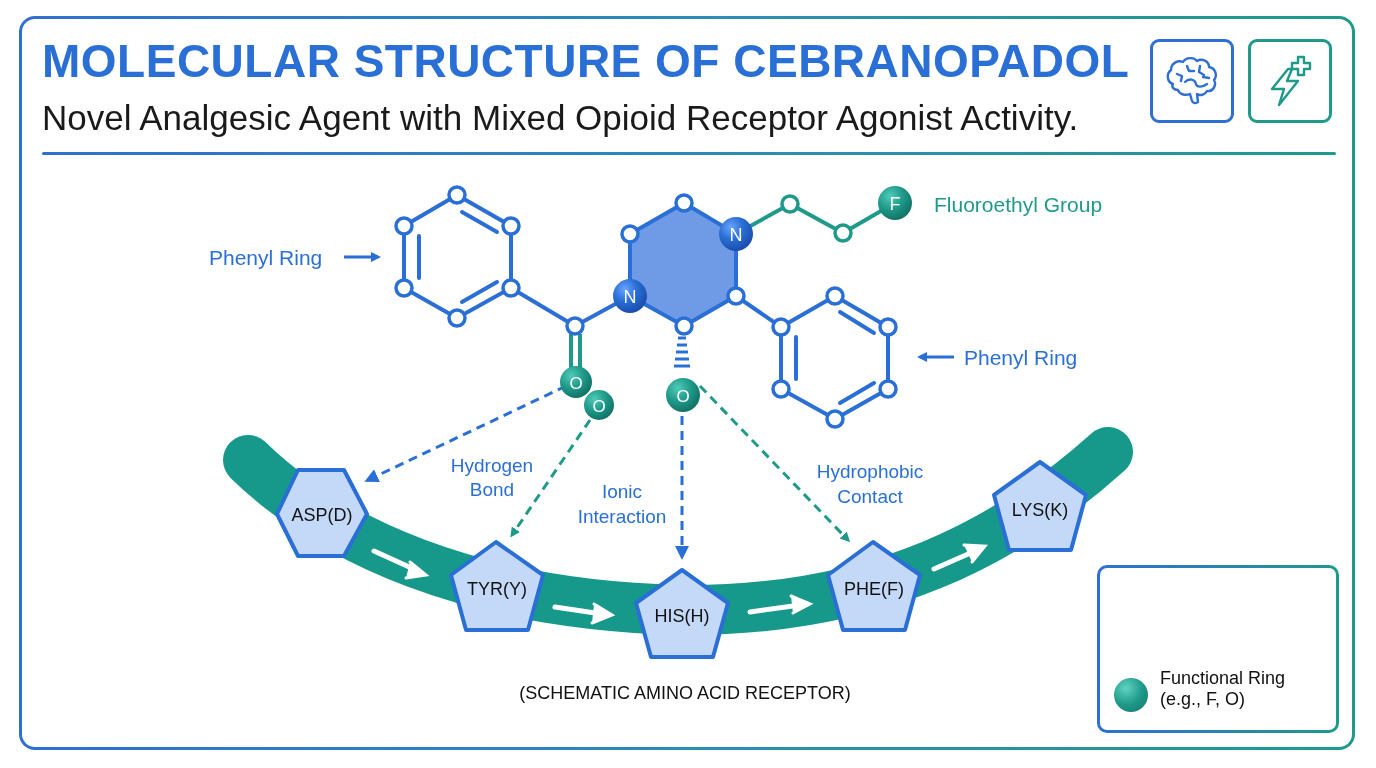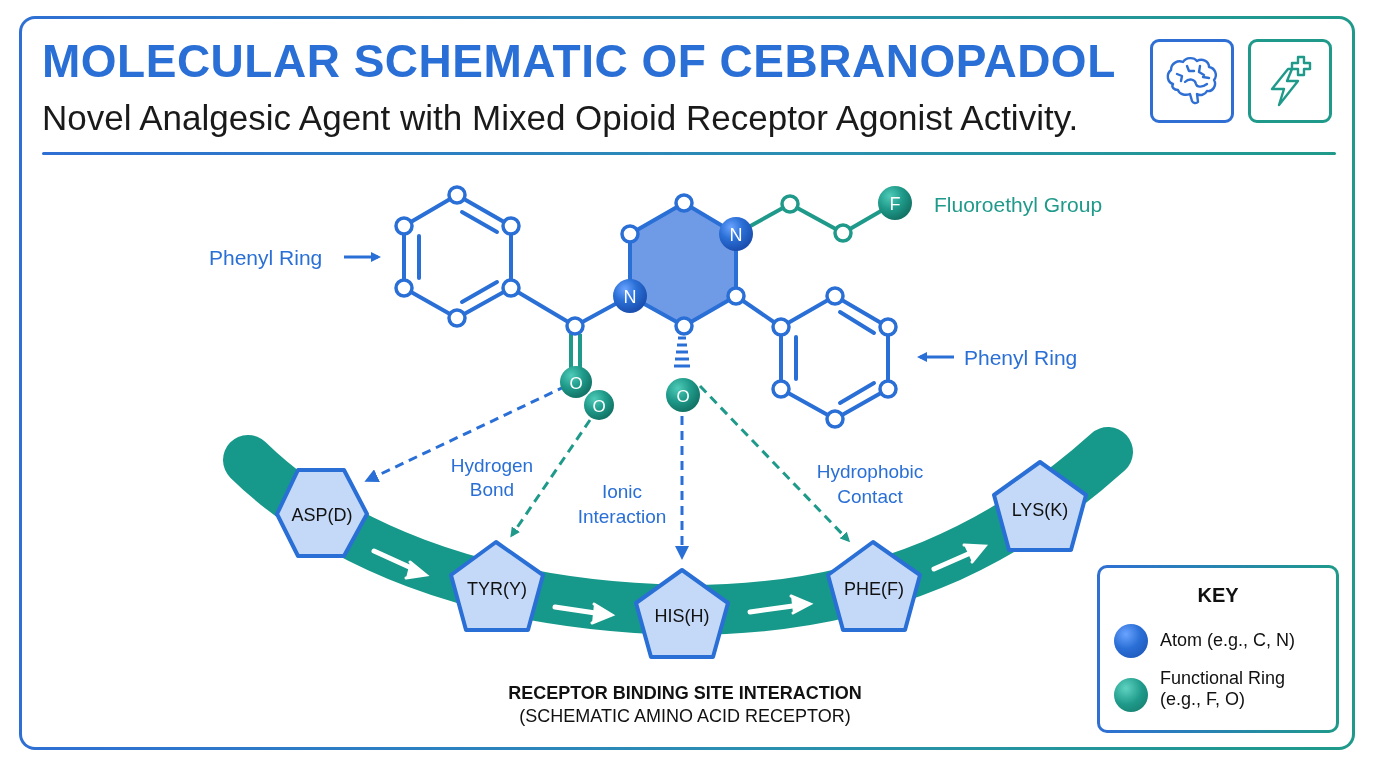--- a/index.html
+++ b/index.html
@@ -47,21 +47,21 @@
       position: absolute; left: 440px; width: 490px; top: 682px; text-align: center; color: #111;
       font-size: 18px; line-height: 1.25;
     }
     .caption .c1 { font-weight: 700; }
   </style>
 </head>
 <body>
 
 <div class="frame"></div>
 
-<h1 class="title">MOLECULAR SCHEMATIC OF CEBRANOPADOL</h1>
+<h1 class="title">MOLECULAR STRUCTURE OF CEBRANOPADOL</h1>
 <p class="subtitle">Novel Analgesic Agent with Mixed Opioid Receptor Agonist Activity.</p>
 
 <div class="icon-box" style="left:1150px;">
   <svg width="58" height="54" viewBox="0 0 58 54" fill="none" stroke="#2f6fd4" stroke-width="2.4" stroke-linecap="round" stroke-linejoin="round">
     <path d="M10 30 C4 28 3 20 8 16 C8 9 15 6 20 8 C23 3 31 3 34 7 C39 4 46 7 46 13 C52 14 55 21 51 26 C54 31 50 38 44 37 C42 41 37 42 34 40 L35 48 C33 50 30 49 29 47 L27 40 C22 42 16 40 15 36 C11 36 8 33 10 30 Z"></path>
     <path d="M14 20 L19 22 L18 27"></path>
     <path d="M24 12 L26 17 L31 17"></path>
     <path d="M37 12 L36 18 L41 21"></path>
     <path d="M22 28 C26 24 32 25 33 30 C34 34 40 33 44 30"></path>
     <path d="M40 23 L46 24"></path>
@@ -235,32 +235,24 @@
   </g>
 
   <text x="209" y="265" font-size="21" fill="#2a6fd6" class="lbl">Phenyl Ring</text>
   <line x1="344" y1="257" x2="378" y2="257" stroke="#2a6fd6" stroke-width="3" marker-end="url(#arrBlue)"></line>
   <text x="964" y="365" font-size="21" fill="#2a6fd6" class="lbl">Phenyl Ring</text>
   <line x1="954" y1="357" x2="920" y2="357" stroke="#2a6fd6" stroke-width="3" marker-end="url(#arrBlue)"></line>
   <text x="934" y="212" font-size="21" fill="#1f9a8a" class="lbl">Fluoroethyl Group</text>
 </svg>
 
 <div class="caption">
-  <div class="c1">RECEPTOR BINDING SITE INTERACTION</div>
   <div class="c2">(SCHEMATIC AMINO ACID RECEPTOR)</div>
 </div>
 
 <div class="key-box">
-  <div class="key-title">KEY</div>
-  <div class="key-item" style="top:56px;">
-    <span class="key-dot atom"></span>
-    <div class="key-text" style="padding-top:6px;">
-      <div>Atom (e.g., C, N)</div>
-    </div>
-  </div>
   <div class="key-item" style="top:100px;">
     <span class="key-dot func" style="margin-top:10px;"></span>
     <div class="key-text">
       <div>Functional Ring</div>
       <div>(e.g., F, O)</div>
     </div>
   </div>
 </div>
 
 </body></html>

